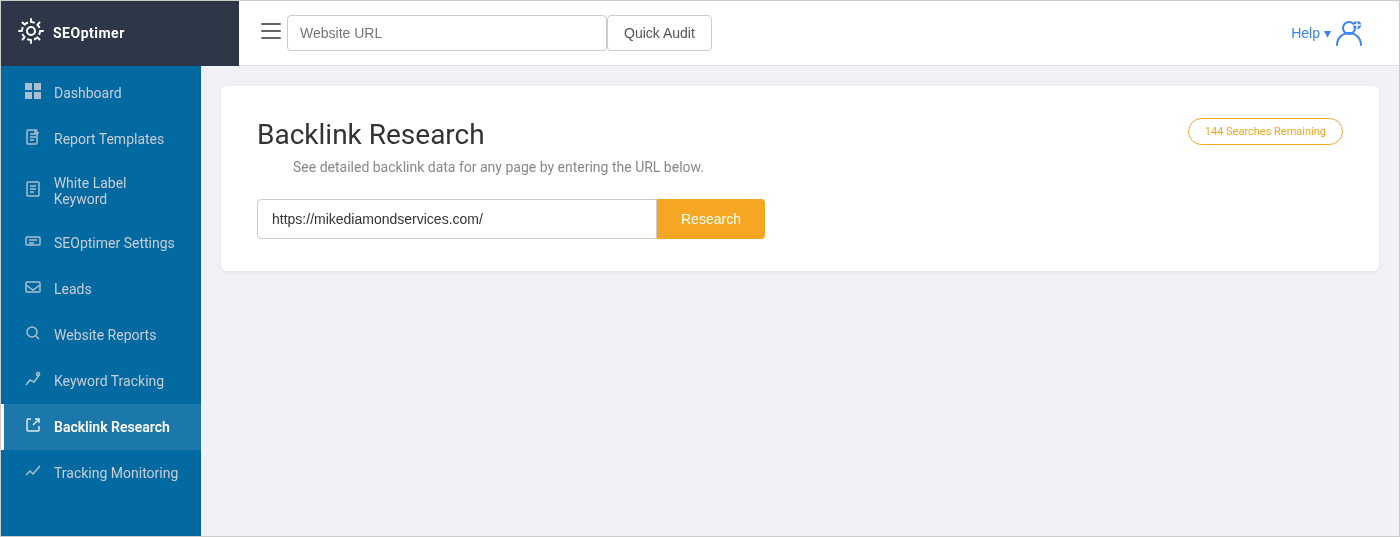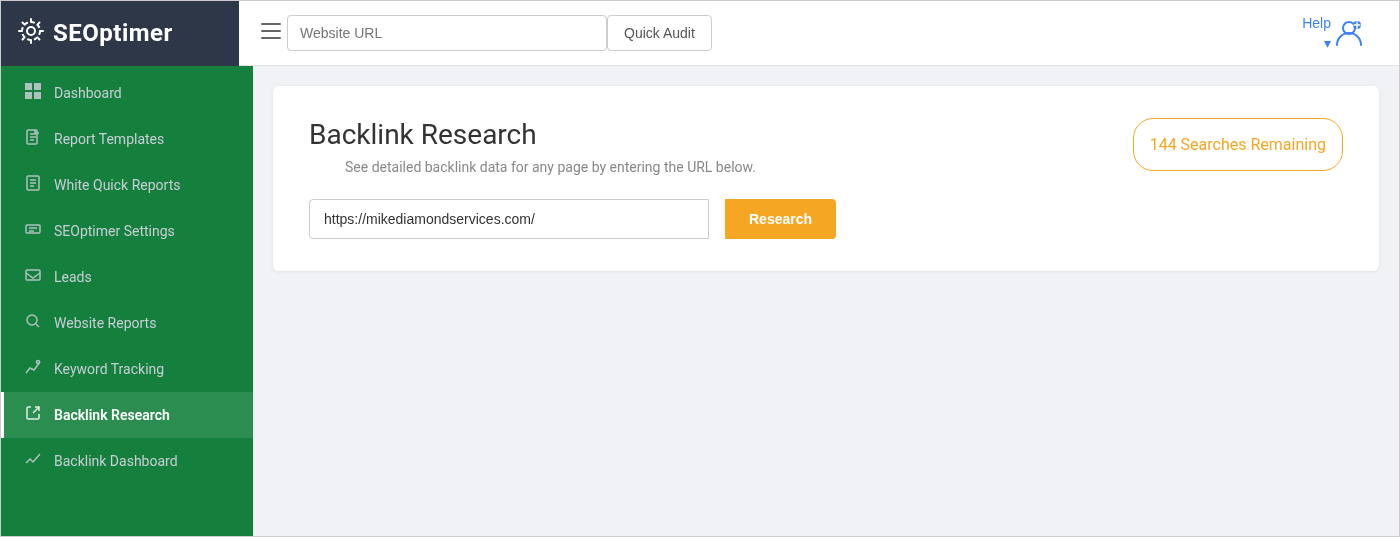--- a/index.html
+++ b/index.html
@@ -35,21 +35,21 @@
       padding: 0 16px;
       flex-shrink: 0;
     }
     .logo-icon {
       color: #fff;
       font-size: 22px;
       margin-right: 8px;
     }
     .logo-text {
       color: #fff;
-      font-size: 24px;
+      font-size: 14px;
       font-weight: 700;
       letter-spacing: 0.5px;
     }
     .header-right {
       display: flex;
       align-items: center;
       flex: 1;
       padding: 0 16px;
       gap: 0;
     }
@@ -82,43 +82,42 @@
       cursor: pointer;
     }
     .header-spacer { flex: 1; }
     .help-btn {
       background: none;
       border: none;
       cursor: pointer;
       font-size: 14px;
       color: #3b82f6;
       display: flex;
-      align-items: flex-end;
+      align-items: center;
       gap: 4px;
-      flex-direction: column;
     }
     .user-avatar-icon {
       width: 36px;
       height: 36px;
       display: flex;
       align-items: center;
       justify-content: center;
     }
 
     
     .main-layout {
       display: flex;
       flex: 1;
       overflow: hidden;
     }
 
     
     .sidebar {
-      width: 252px;
-      background: #15803d;
+      width: 200px;
+      background: #0369a1;
       flex-shrink: 0;
       overflow-y: auto;
       padding-top: 4px;
     }
     .sidebar-item {
       display: flex;
       align-items: center;
       padding: 13px 20px;
       cursor: pointer;
       color: #c8cdd6;
@@ -165,49 +164,49 @@
       color: #888;
       margin-bottom: 24px;
       margin-left: 36px;
     }
     .searches-badge {
       position: absolute;
       top: 32px;
       right: 36px;
       border: 1.5px solid #f5a623;
       border-radius: 20px;
-      padding: 16px 16px;
-      font-size: 16px;
+      padding: 6px 16px;
+      font-size: 11px;
       color: #f5a623;
     }
     .search-row {
       display: flex;
       align-items: center;
-      gap: 16px;
+      gap: 0;
     }
     .url-research-input {
       width: 400px;
       height: 40px;
       border: 1px solid #ccc;
       border-radius: 4px 0 0 4px;
       padding: 0 14px;
       font-size: 14px;
       color: #333;
       outline: none;
     }
     .research-btn {
       height: 40px;
       background: #f5a623;
       border: none;
       border-radius: 0 4px 4px 0;
       padding: 0 24px;
       font-size: 14px;
       color: #fff;
       cursor: pointer;
-      font-weight: 700;
+      font-weight: 400;
     }
   </style>
 </head>
 <body>
 
 <div class="top-header">
   <div class="logo-area">
     <span class="logo-icon">
       
       <svg width="28" height="28" viewBox="0 0 28 28" fill="none" xmlns="http://www.w3.org/2000/svg">
@@ -268,21 +267,21 @@
       </span>
       <span>Report Templates</span>
     </div>
     <div class="sidebar-item">
       <span class="sidebar-icon">
         <svg width="16" height="16" viewBox="0 0 16 16" fill="none" stroke="currentColor" stroke-width="1.5">
             <rect x="2" y="1" width="12" height="14" rx="1"></rect>
             <path d="M5 5h6M5 8h6M5 11h4"></path>
           </svg>
       </span>
-      <span>White Quick Reports</span>
+      <span>White Label Keyword</span>
     </div>
     <div class="sidebar-item">
       <span class="sidebar-icon">
         <svg width="16" height="16" viewBox="0 0 16 16" fill="none" stroke="currentColor" stroke-width="1.5">
             <rect x="1" y="4" width="14" height="8" rx="1"></rect>
             <path d="M4 7h8M4 10h5"></path>
           </svg>
       </span>
       <span>SEOptimer Settings</span>
     </div>
@@ -322,21 +321,21 @@
           </svg>
       </span>
       <span>Backlink Research</span>
     </div>
     <div class="sidebar-item">
       <span class="sidebar-icon">
         <svg width="16" height="16" viewBox="0 0 16 16" fill="none" stroke="currentColor" stroke-width="1.5">
             <path d="M1 12l4-4 3 3 7-8"></path>
           </svg>
       </span>
-      <span>Backlink Dashboard</span>
+      <span>Tracking Monitoring</span>
     </div>
   </nav>
 
   <main class="content-area">
     <div class="card">
       <h1 class="card-title">Backlink Research</h1>
       <p class="card-subtitle">See detailed backlink data for any page by entering the URL below.</p>
       <div class="searches-badge">144 Searches Remaining</div>
       <div class="search-row">
         <input class="url-research-input" type="text" value="https://mikediamondservices.com/" style="">

